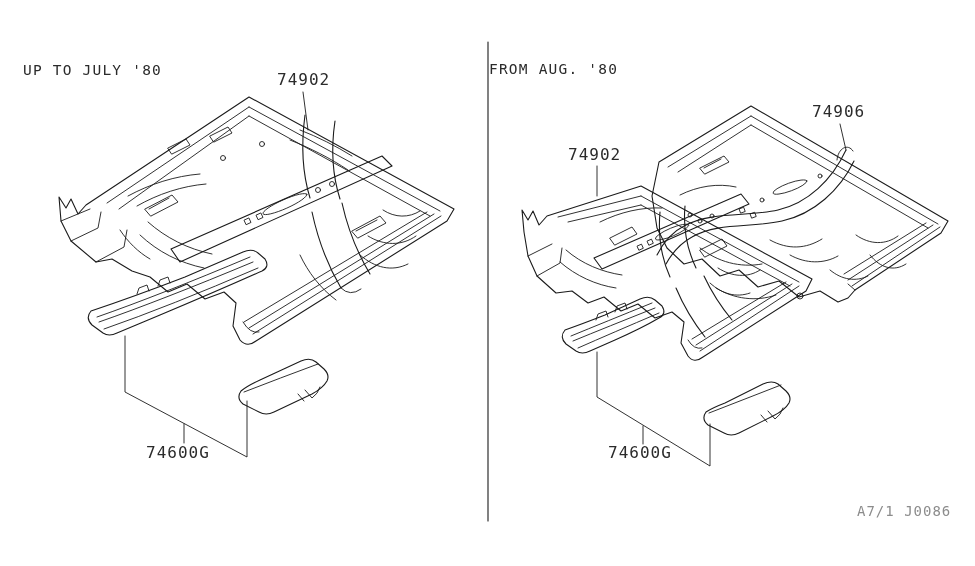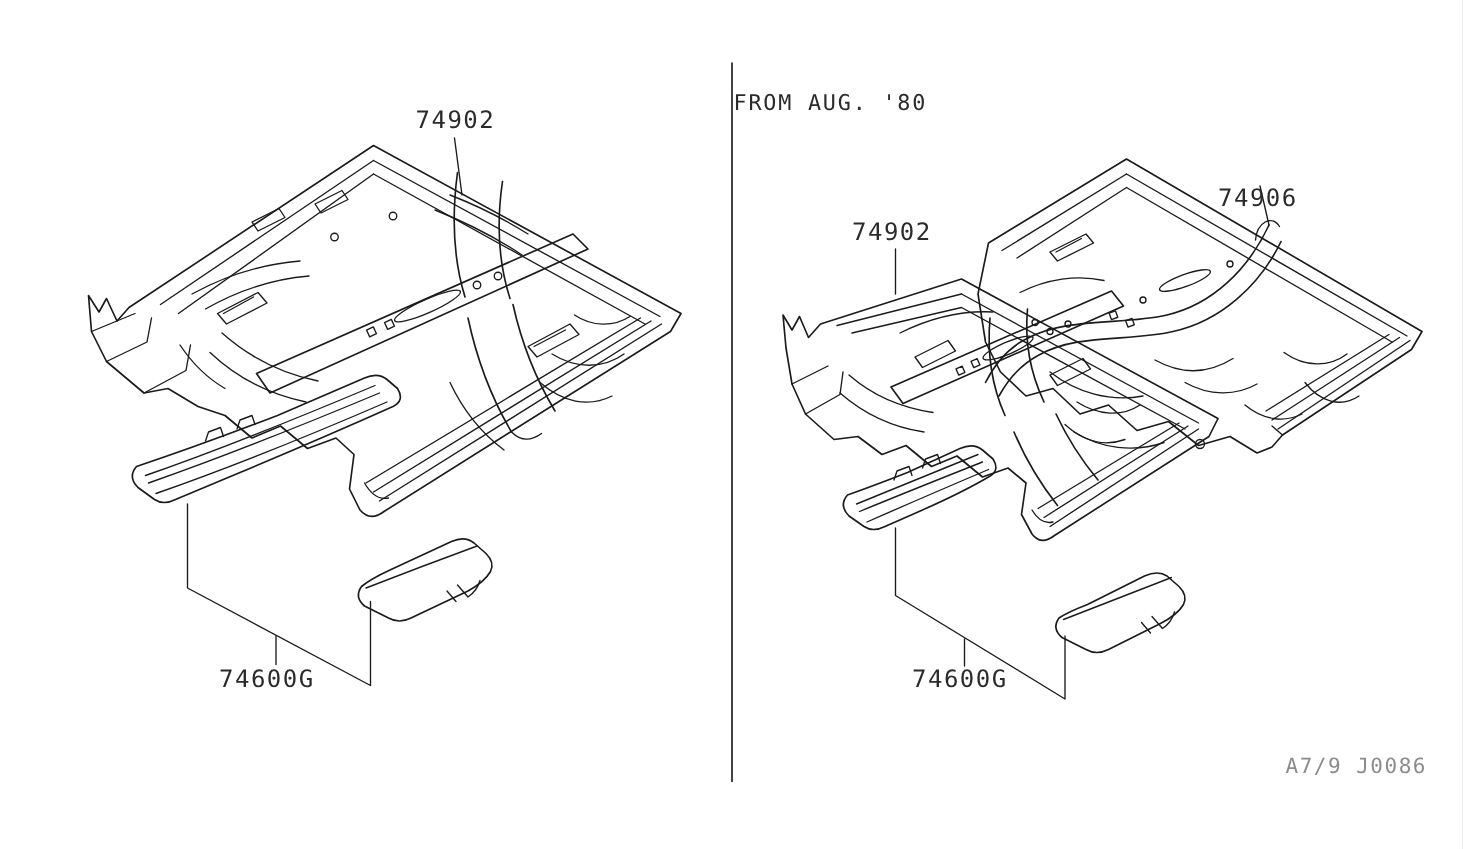--- a/index.html
+++ b/index.html
@@ -199,22 +199,23 @@
         <path class="art thin" d="M761,415 L767,422"></path>
       </g>
 
       <path class="art thin" d="M597,166 L597,196"></path>
       <path class="art thin" d="M840,124 L846,150"></path>
       <path class="art thin" d="M597,352 L597,397 L710,466 L710,424"></path>
       <path class="art thin" d="M643,426 L643,444"></path>
     </g>
   </svg>
 
+  <div class="lbl title" style="left:23px;top:63px;">UP TO JULY '80</div>
   <div class="lbl part" style="left:277px;top:71px;">74902</div>
   <div class="lbl part" style="left:146px;top:444px;">74600G</div>
 
   <div class="lbl title" style="left:489px;top:62px;">FROM AUG. '80</div>
   <div class="lbl part" style="left:568px;top:146px;">74902</div>
-  <div class="lbl part" style="left:812px;top:103px;margin-top:20px;">74906</div>
+  <div class="lbl part" style="left:812px;top:103px;">74906</div>
   <div class="lbl part" style="left:608px;top:444px;">74600G</div>
 
-  <div class="lbl code" style="left:857px;top:504px;">A7/9 J0086</div>
+  <div class="lbl code" style="left:857px;top:504px;">A7/1 J0086</div>
 </div>
 
 </body></html>

